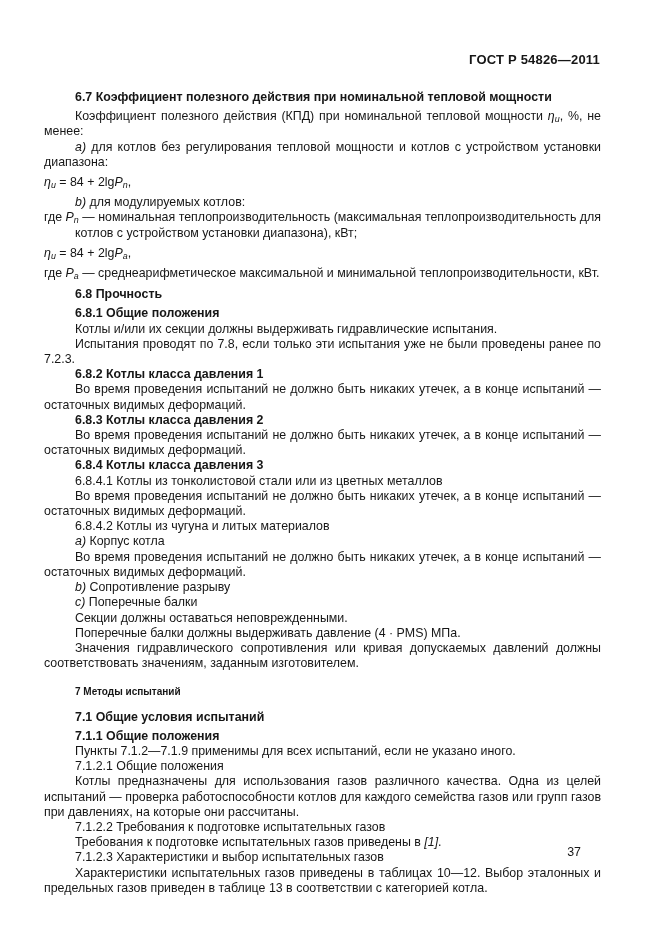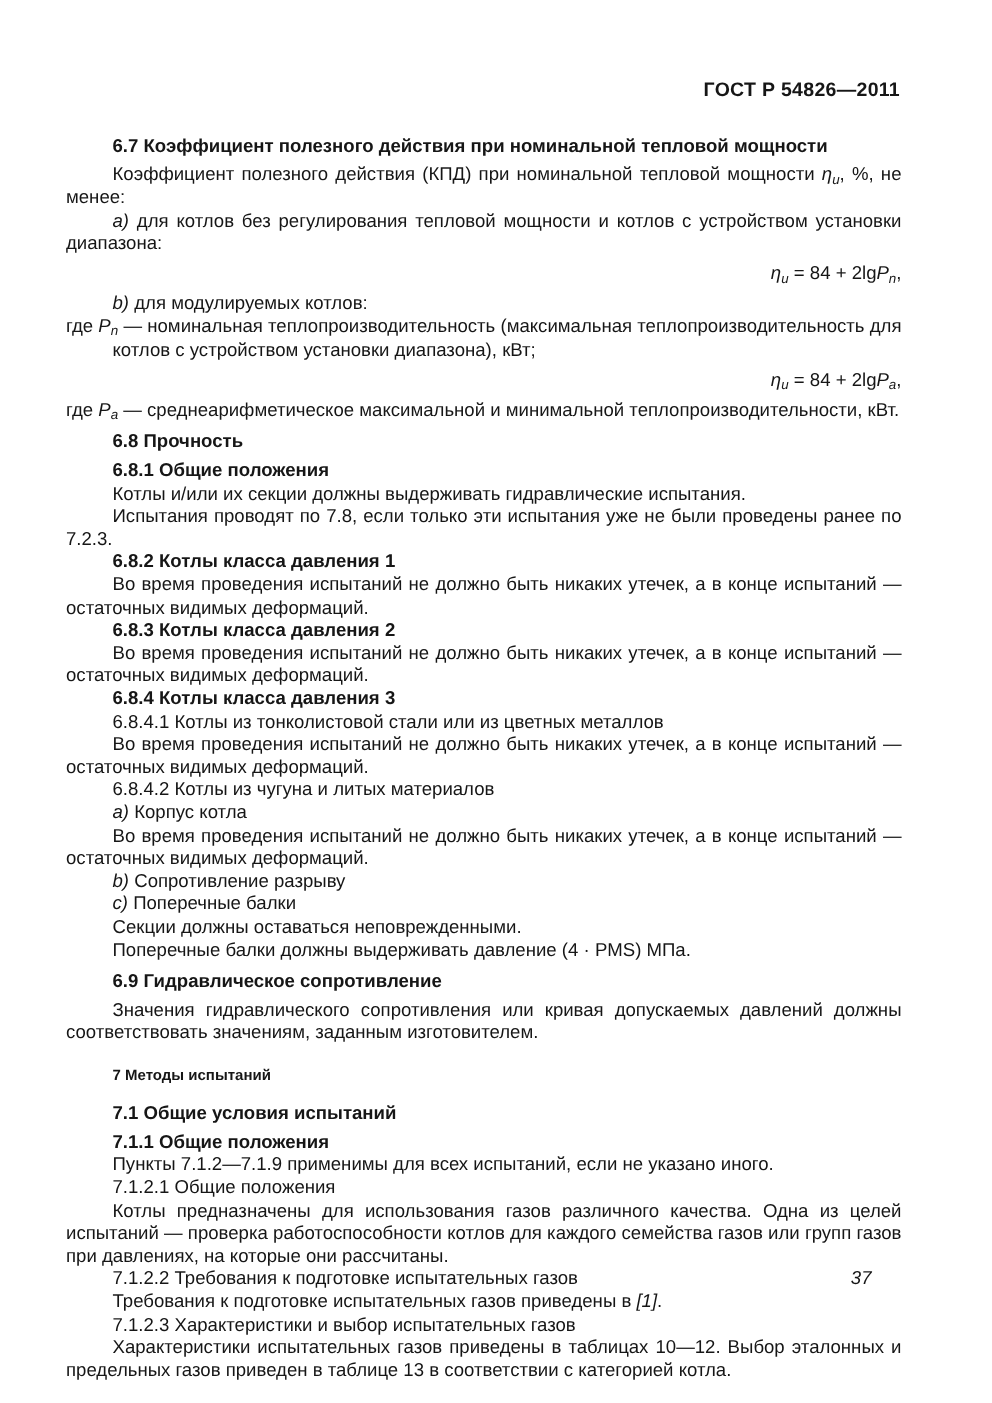--- a/index.html
+++ b/index.html
@@ -47,40 +47,39 @@
     text-indent: 31px;
     text-align: left;
     margin: 6px 0 4px 0;
   }
   .h3 {
     font-weight: bold;
     text-indent: 31px;
     text-align: left;
   }
   .formula {
-    text-align: right;
+    text-align: left;
     text-indent: 0;
     margin: 5px 0;
   }
   .where {
     padding-left: 31px;
     text-indent: -31px;
   }
   .it { font-style: italic; }
   .sb {
     font-size: 0.72em;
     vertical-align: -0.28em;
     line-height: 0;
   }
   .page-num {
     position: absolute;
     top: 845px;
     right: 80px;
     font-size: 12.4px;
-    font-style: italic;
     text-align: center;
   }
 </style>
 </head>
 <body>
 
 <div class="page">
   <div class="doc-header">ГОСТ Р 54826—2011</div>
 
   <div class="content">
@@ -103,21 +102,20 @@
       <div class="blk h3"><span>6.8.4  Котлы класса давления 3</span></div>
       <div class="blk p"><span>6.8.4.1  Котлы из тонколистовой стали или из цветных металлов</span></div>
       <div class="blk p"><span>Во время проведения испытаний не должно быть никаких утечек, а в конце испытаний — остаточных видимых деформаций.</span></div>
       <div class="blk p"><span>6.8.4.2  Котлы из чугуна и литых материалов</span></div>
       <div class="blk p"><span class="it">a)</span><span> Корпус котла</span></div>
       <div class="blk p"><span>Во время проведения испытаний не должно быть никаких утечек, а в конце испытаний — остаточных видимых деформаций.</span></div>
       <div class="blk p"><span class="it">b)</span><span> Сопротивление разрыву</span></div>
       <div class="blk p"><span class="it">c)</span><span> Поперечные балки</span></div>
       <div class="blk p"><span>Секции должны оставаться неповрежденными.</span></div>
       <div class="blk p"><span>Поперечные балки должны выдерживать давление (4 · PMS) МПа.</span></div>
-      <div class="blk h2"><span>6.9  Гидравлическое сопротивление</span></div>
       <div class="blk p"><span>Значения гидравлического сопротивления или кривая допускаемых давлений должны соответствовать значениям, заданным изготовителем.</span></div>
       <div class="blk h1"><span>7  Методы испытаний</span></div>
       <div class="blk h2"><span>7.1  Общие условия испытаний</span></div>
       <div class="blk h3"><span>7.1.1  Общие положения</span></div>
       <div class="blk p"><span>Пункты 7.1.2—7.1.9 применимы для всех испытаний, если не указано иного.</span></div>
       <div class="blk p"><span>7.1.2.1  Общие положения</span></div>
       <div class="blk p"><span>Котлы предназначены для использования газов различного качества. Одна из целей испытаний — проверка работоспособности котлов для каждого семейства газов или групп газов при давлениях, на которые они рассчитаны.</span></div>
       <div class="blk p"><span>7.1.2.2  Требования к подготовке испытательных газов</span></div>
       <div class="blk p"><span>Требования к подготовке испытательных газов приведены в </span><span class="it">[1]</span><span>.</span></div>
       <div class="blk p"><span>7.1.2.3  Характеристики и выбор испытательных газов</span></div>

